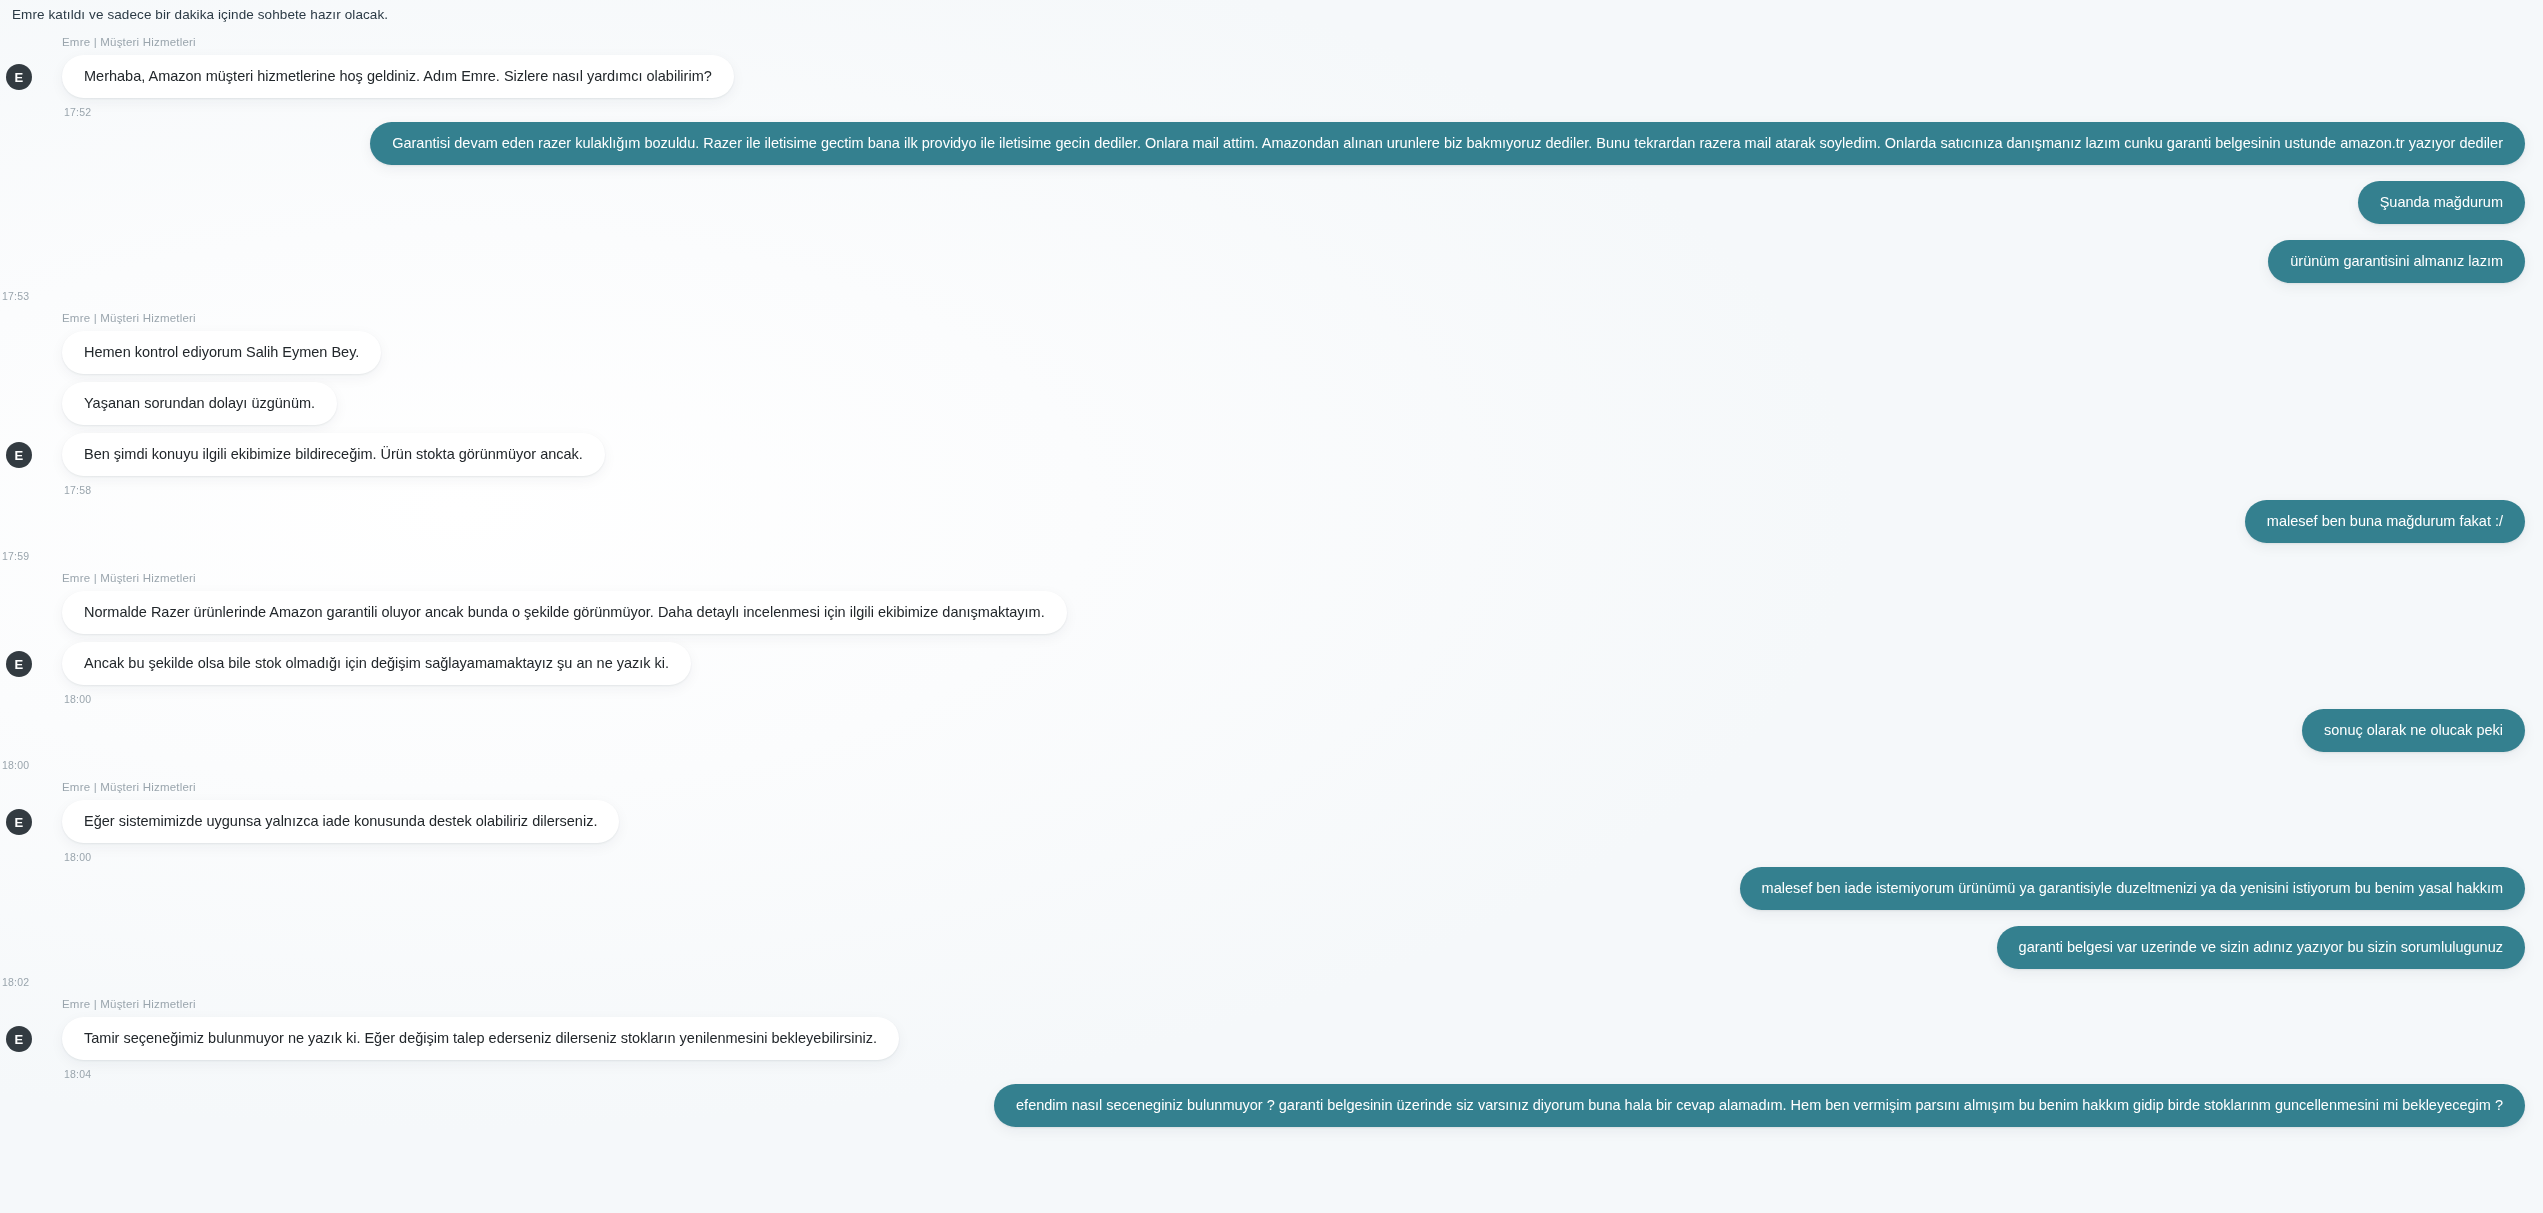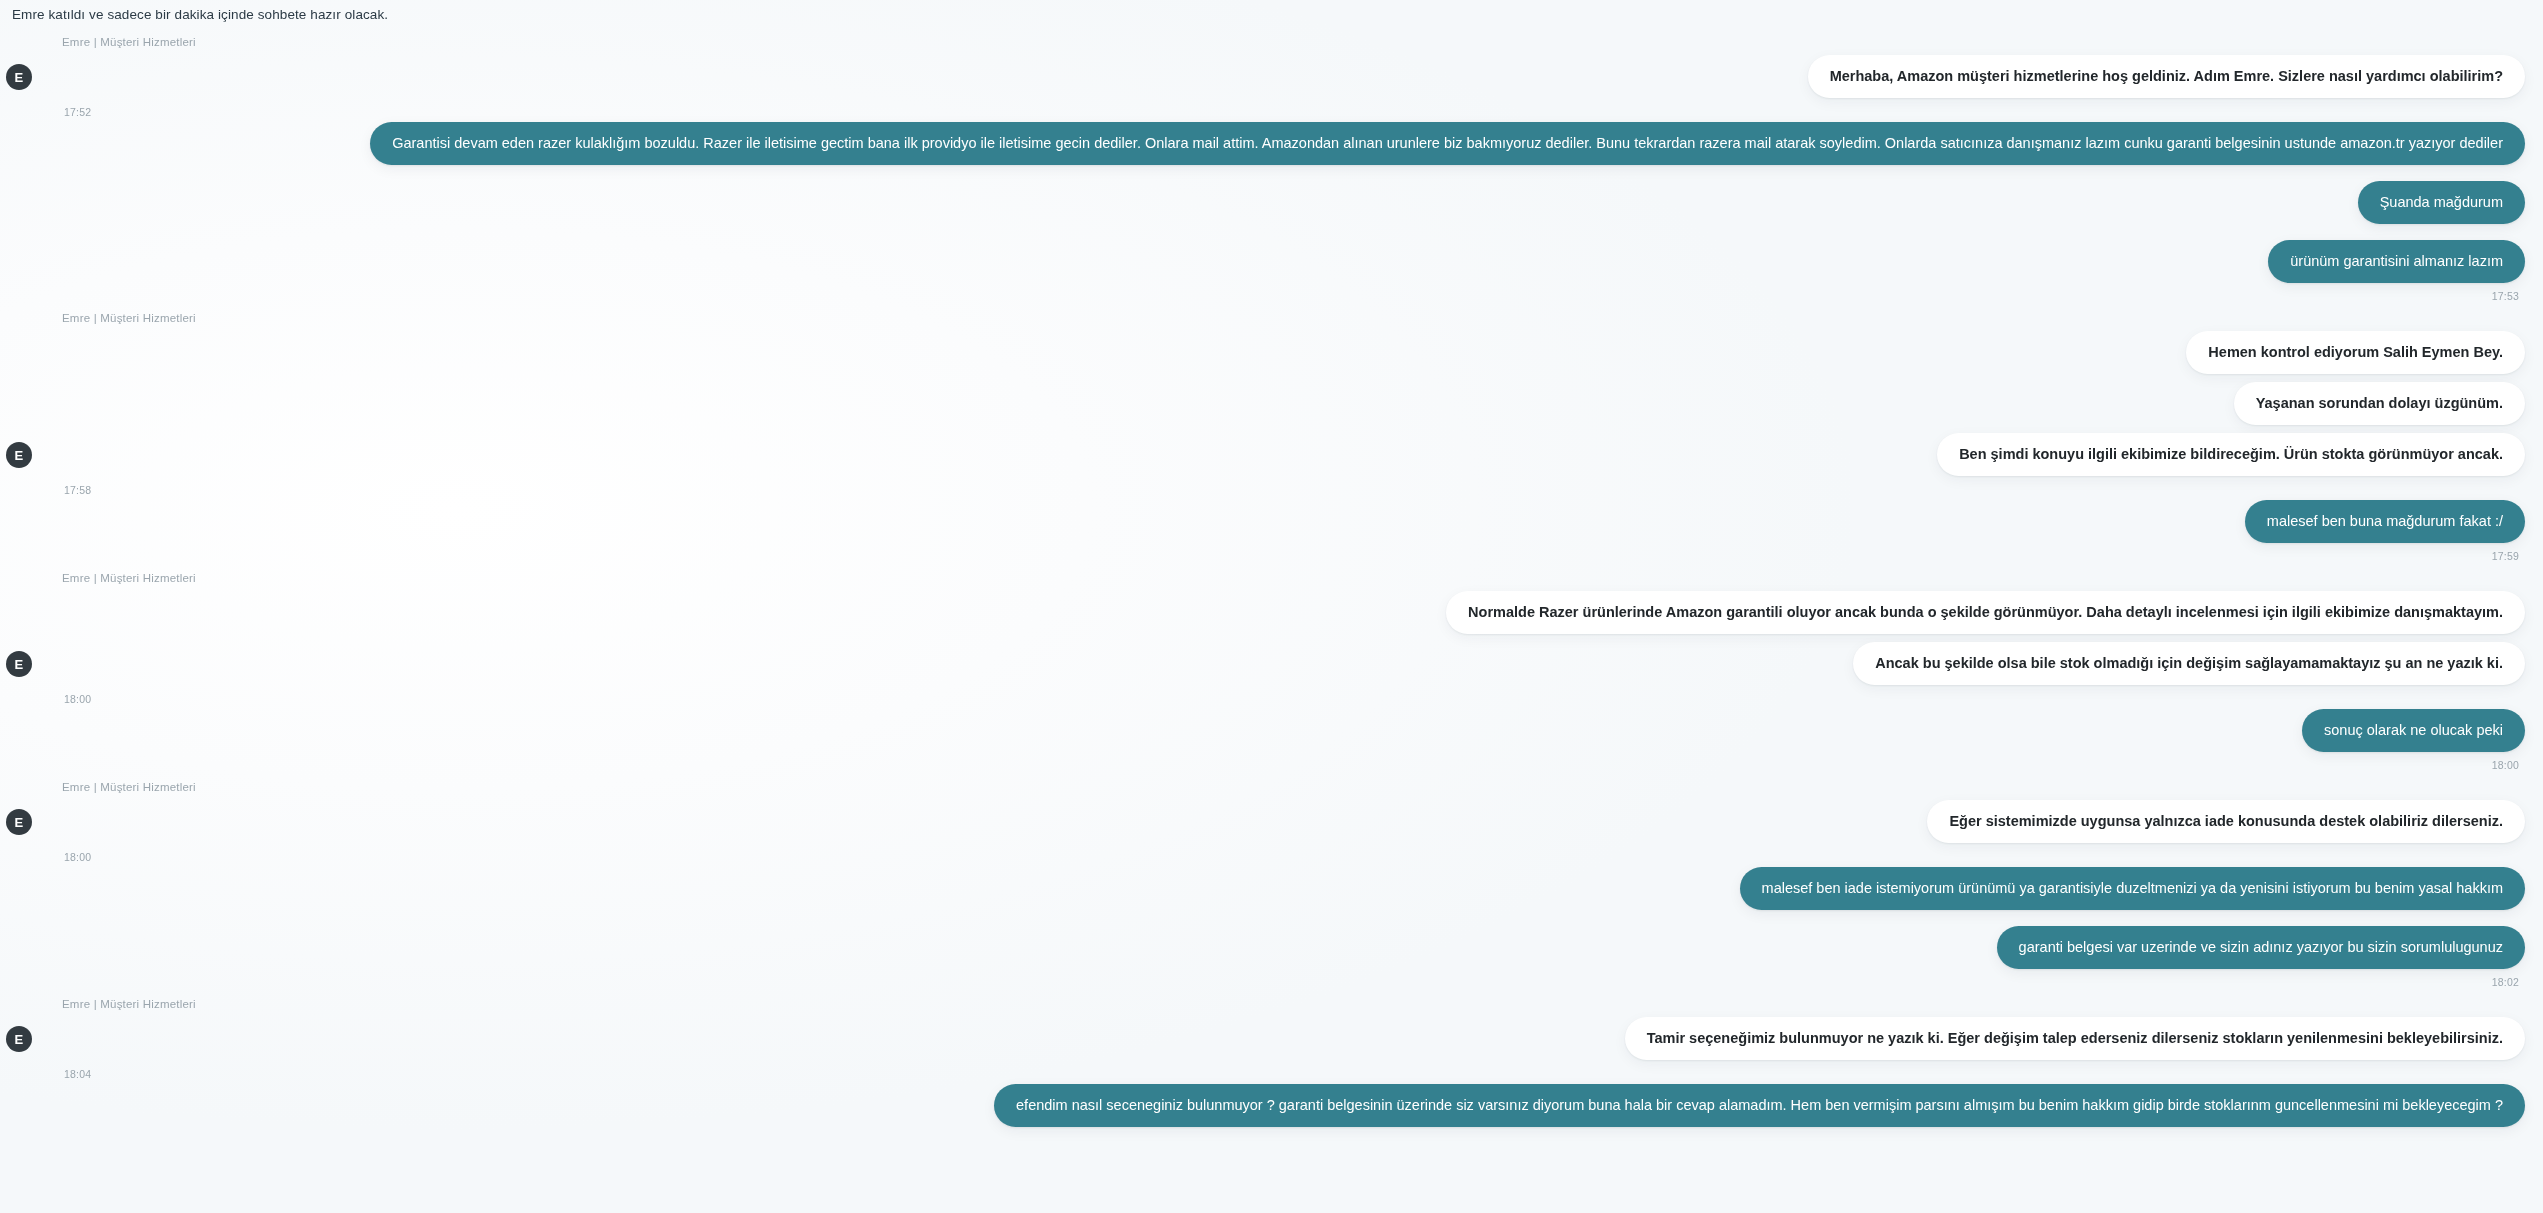--- a/index.html
+++ b/index.html
@@ -55,21 +55,21 @@
   .msg-group + .msg-group { margin-top: 4px; }
 
   
   .group-agent { padding-left: 44px; }
   .group-agent .sender-name {
     font-size: 11.5px;
     color: #9aa5ad;
     letter-spacing: .2px;
     margin: 0 0 7px 16px;
   }
-  .group-agent .bubbles { display: flex; flex-direction: column; align-items: flex-end; font-weight: bold; }
+  .group-agent .bubbles { display: flex; flex-direction: column; align-items: flex-start; }
   .bubble-agent {
     background: #ffffff;
     color: #22272b;
     font-size: 14.5px;
     line-height: 20px;
     border-radius: 22px;
     padding: 11px 22px 12px 22px;
     margin-left: 16px;
     max-width: 2100px;
     box-shadow: 0 1px 2px rgba(24,39,53,.07), 0 4px 14px rgba(24,39,53,.05);
@@ -113,21 +113,20 @@
     max-width: 2520px;
     box-shadow: 0 1px 2px rgba(24,39,53,.08), 0 4px 14px rgba(24,39,53,.06);
     white-space: nowrap;
   }
   .bubble-user + .bubble-user { margin-top: 8px; }
 
   .group-user .timestamp {
     font-size: 10.5px;
     color: #9aa5ad;
     margin: 7px 6px 0 0;
-    text-align: right;
     letter-spacing: .2px;
   }
 
   .spacer-sm { height: 10px; }
 </style>
 </head>
 <body>
 
 <div id="chat-surface">
 

